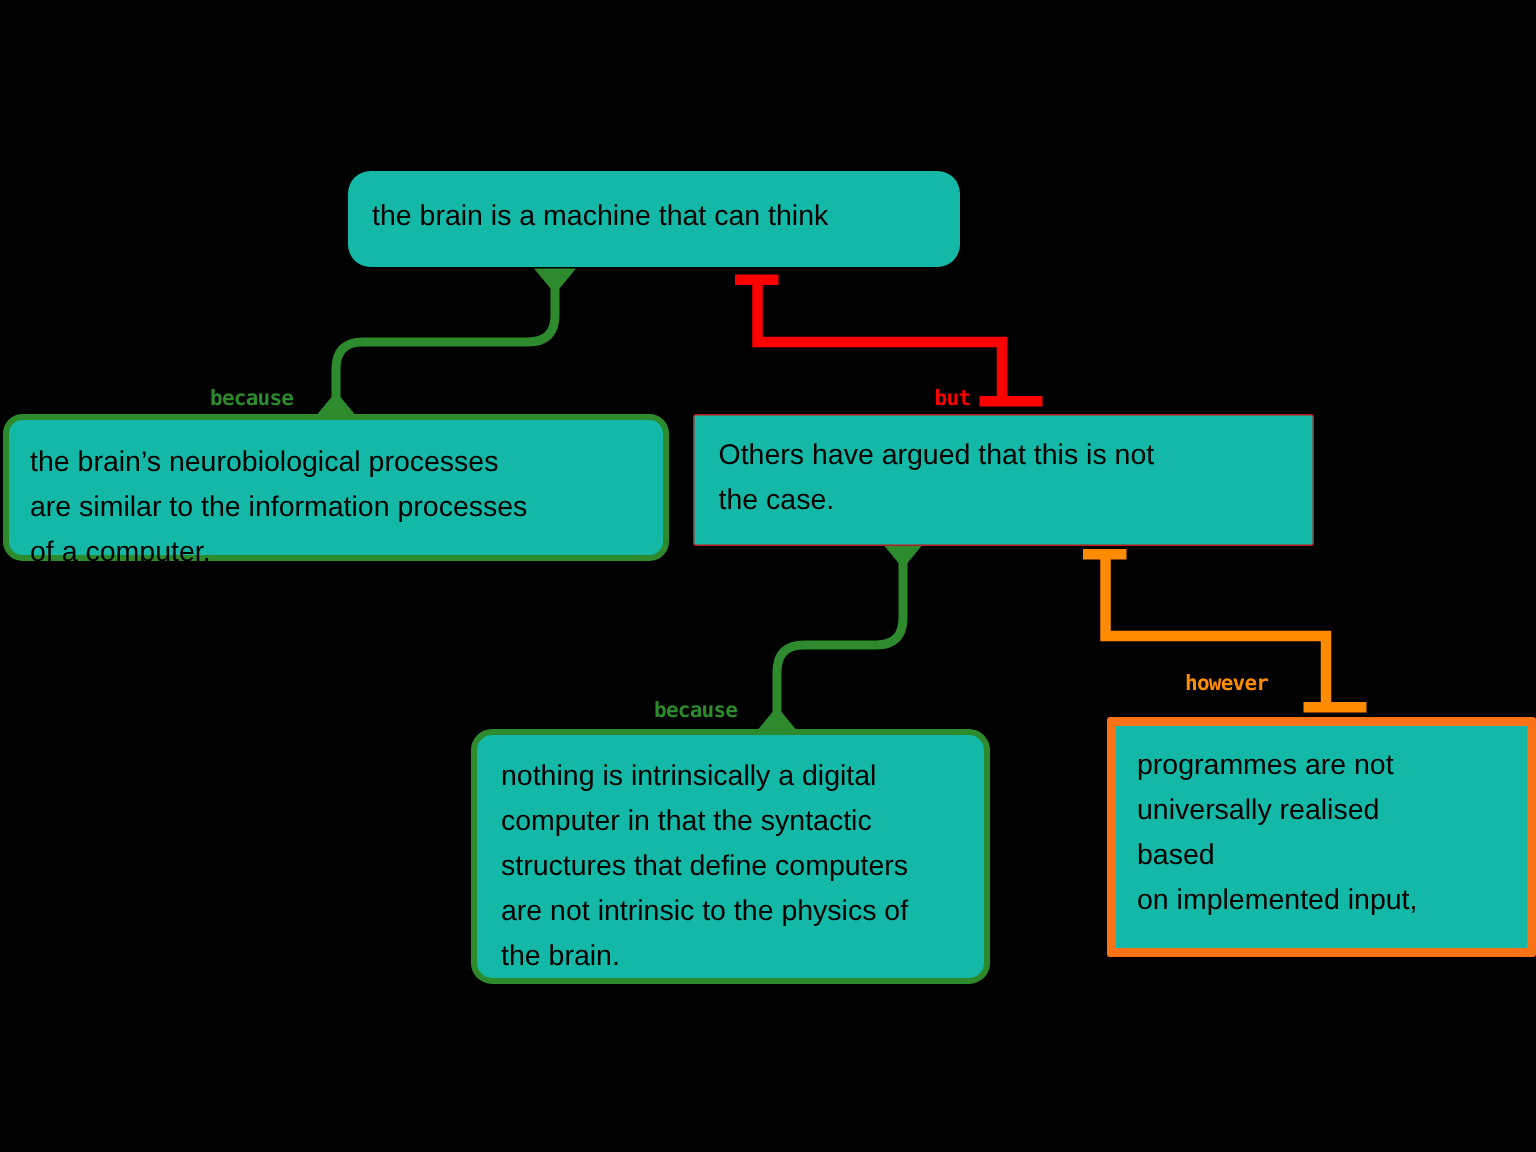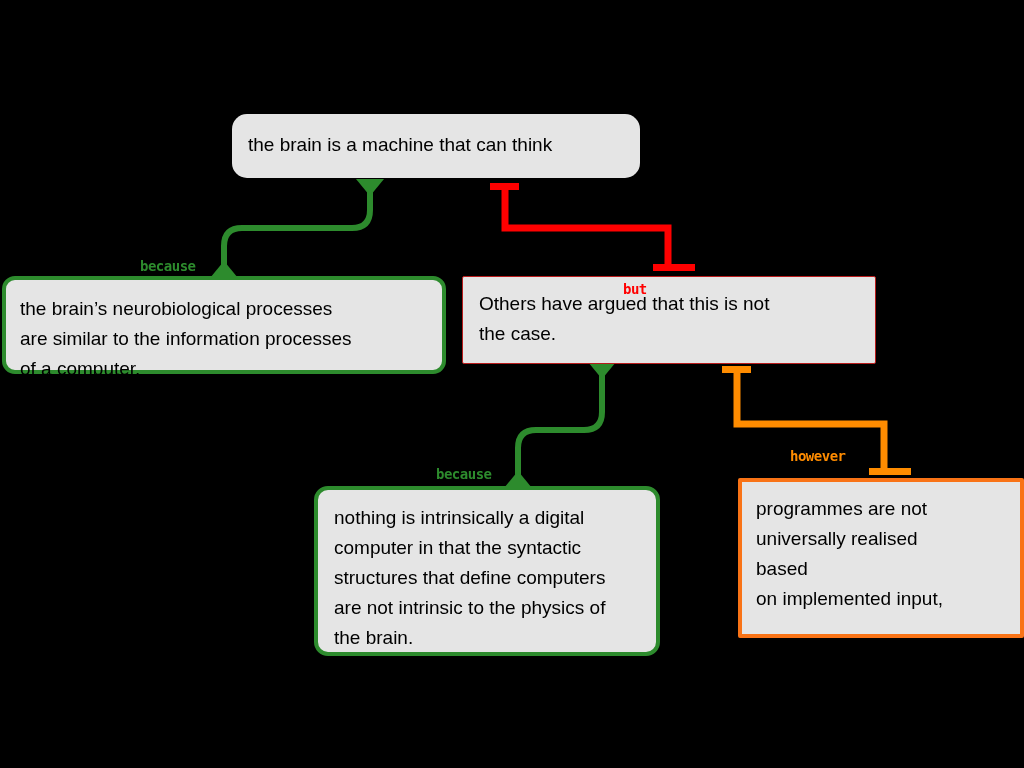--- a/index.html
+++ b/index.html
@@ -19,21 +19,21 @@
     position: absolute;
     left: 0;
     top: 0;
     width: 1024px;
     height: 768px;
     pointer-events: none;
   }
   .node {
     position: absolute;
     box-sizing: border-box;
-    background: #e5e5e5;
+    background: #14b8a6;
     color: #000000;
     font-size: 19px;
     line-height: 30px;
     white-space: pre-line;
   }
   .node-root {
     left: 232px;
     top: 114px;
     width: 408px;
     height: 64px;
@@ -67,34 +67,34 @@
     border-radius: 14px;
     border: 4px solid #2d8b2d;
     padding: 13px 0 0 16px;
   }
   .node-orange-1 {
     left: 738px;
     top: 478px;
     width: 286px;
     height: 160px;
     border-radius: 2px;
-    border: 4px solid #f97316;
+    border: 6px solid #f97316;
     padding: 12px 0 0 14px;
   }
   .conn-label {
     position: absolute;
     font-family: "DejaVu Sans Mono", monospace;
     font-size: 14px;
     font-weight: bold;
     letter-spacing: -0.5px;
     white-space: nowrap;
     text-align: center;
   }
   .label-green { color: #2d8b2d; }
-  .label-red { color: #ff0000; margin-top: 23px; }
+  .label-red { color: #ff0000; }
   .label-orange { color: #ff8c00; }
   .lbl-because-1 { left: 140px; top: 258px; }
   .lbl-but-1     { left: 623px; top: 258px; }
   .lbl-because-2 { left: 436px; top: 466px; }
   .lbl-however-1 { left: 790px; top: 448px; }
 </style>
 </head>
 <body>
 
 <div id="canvas">

